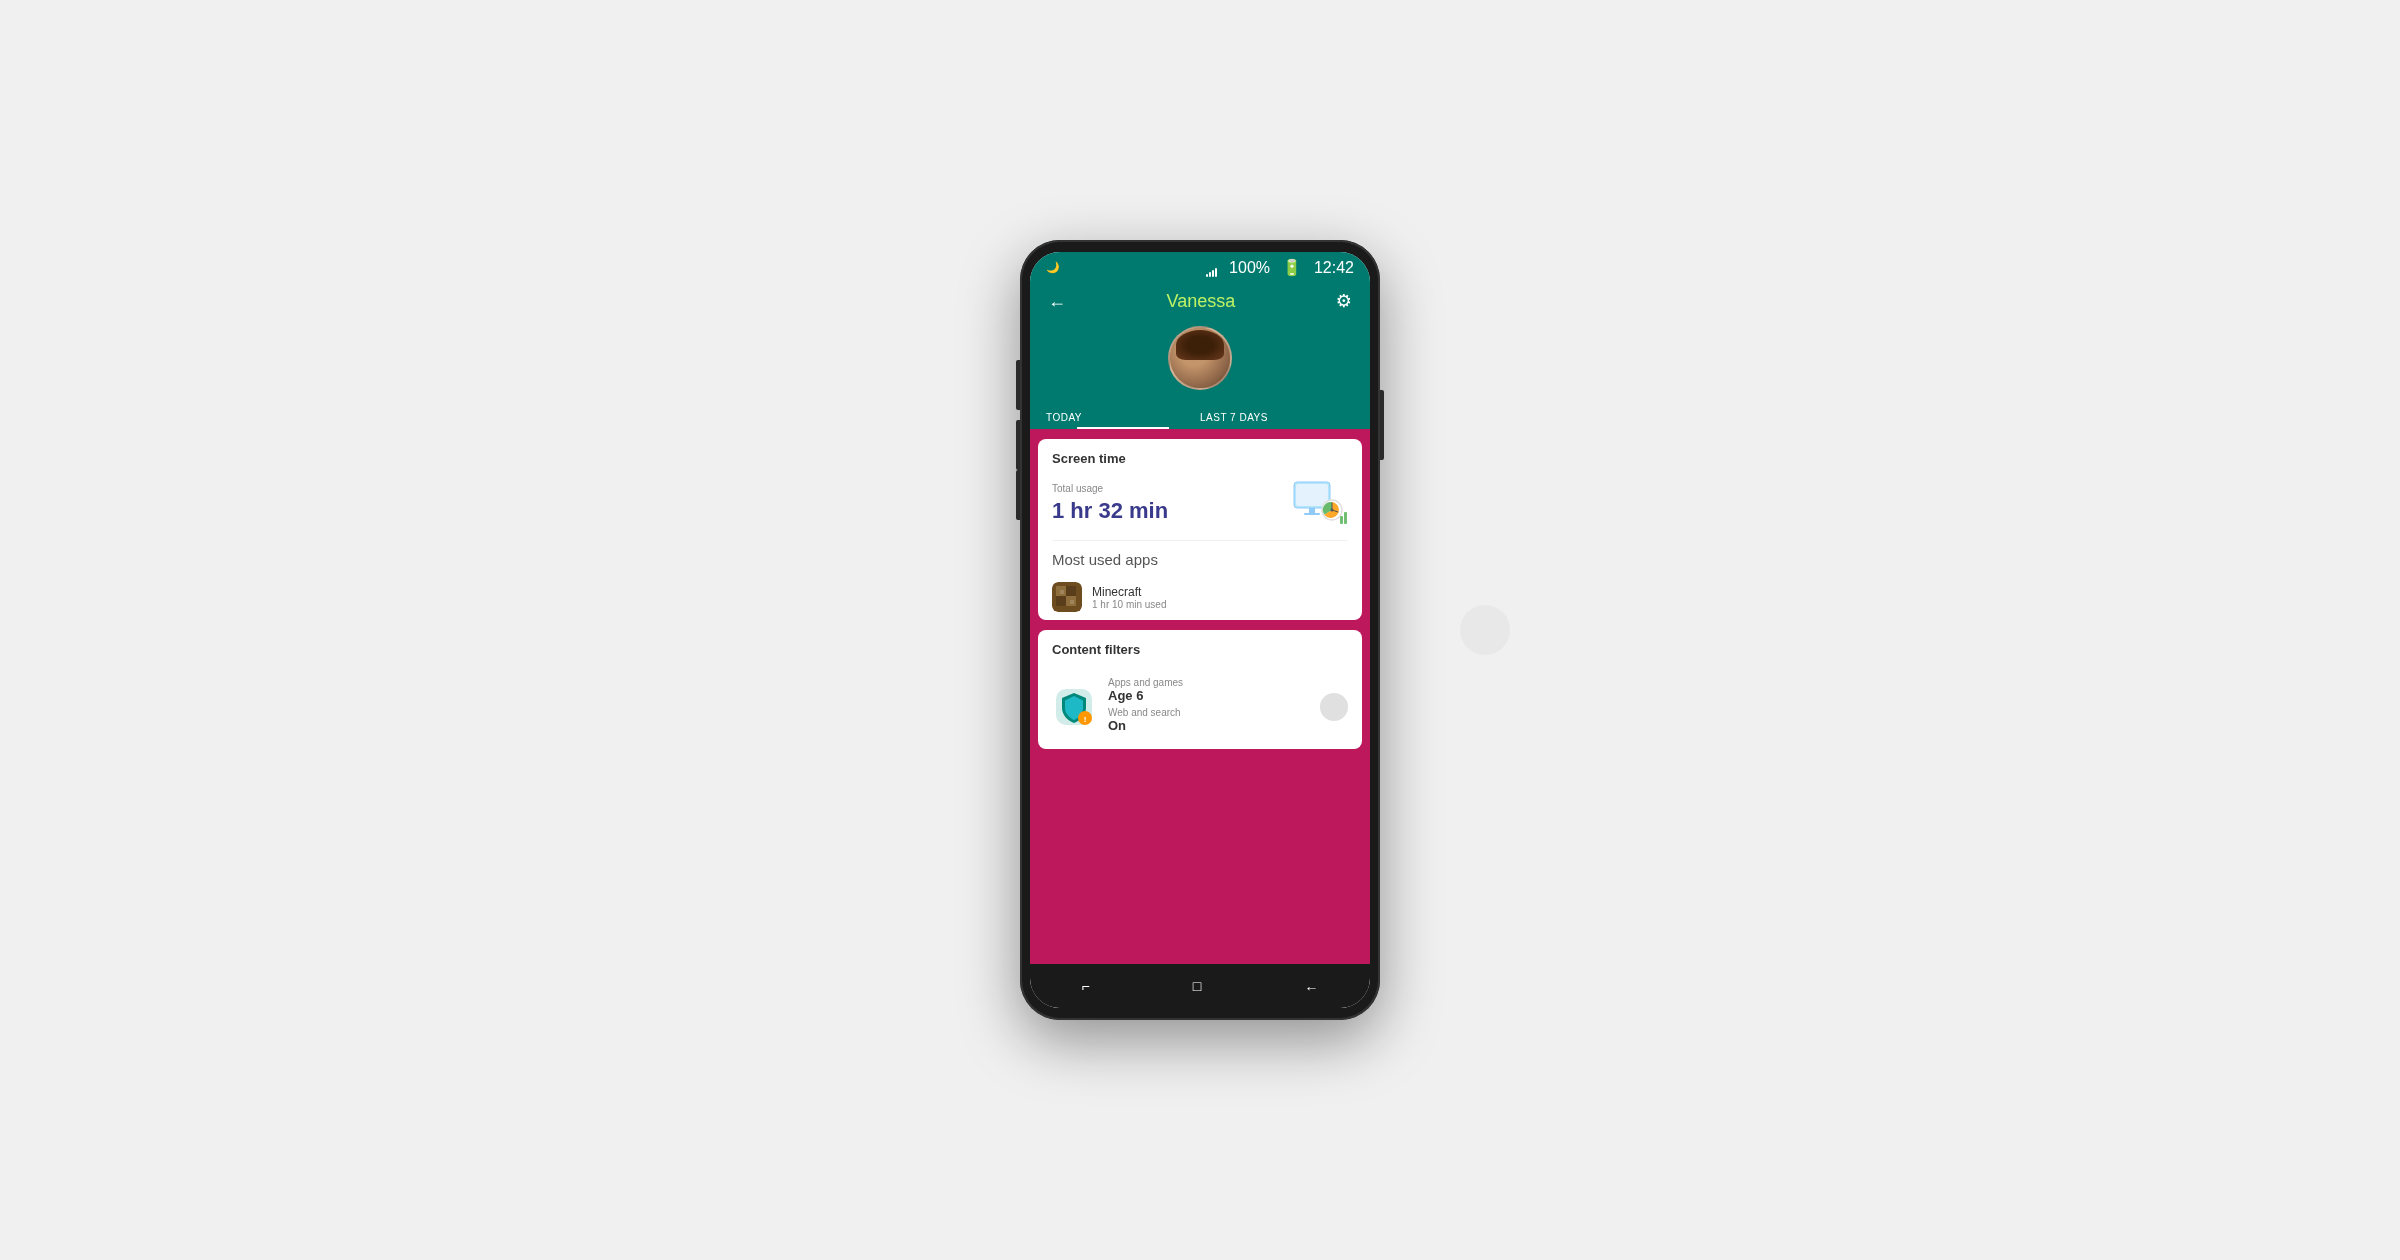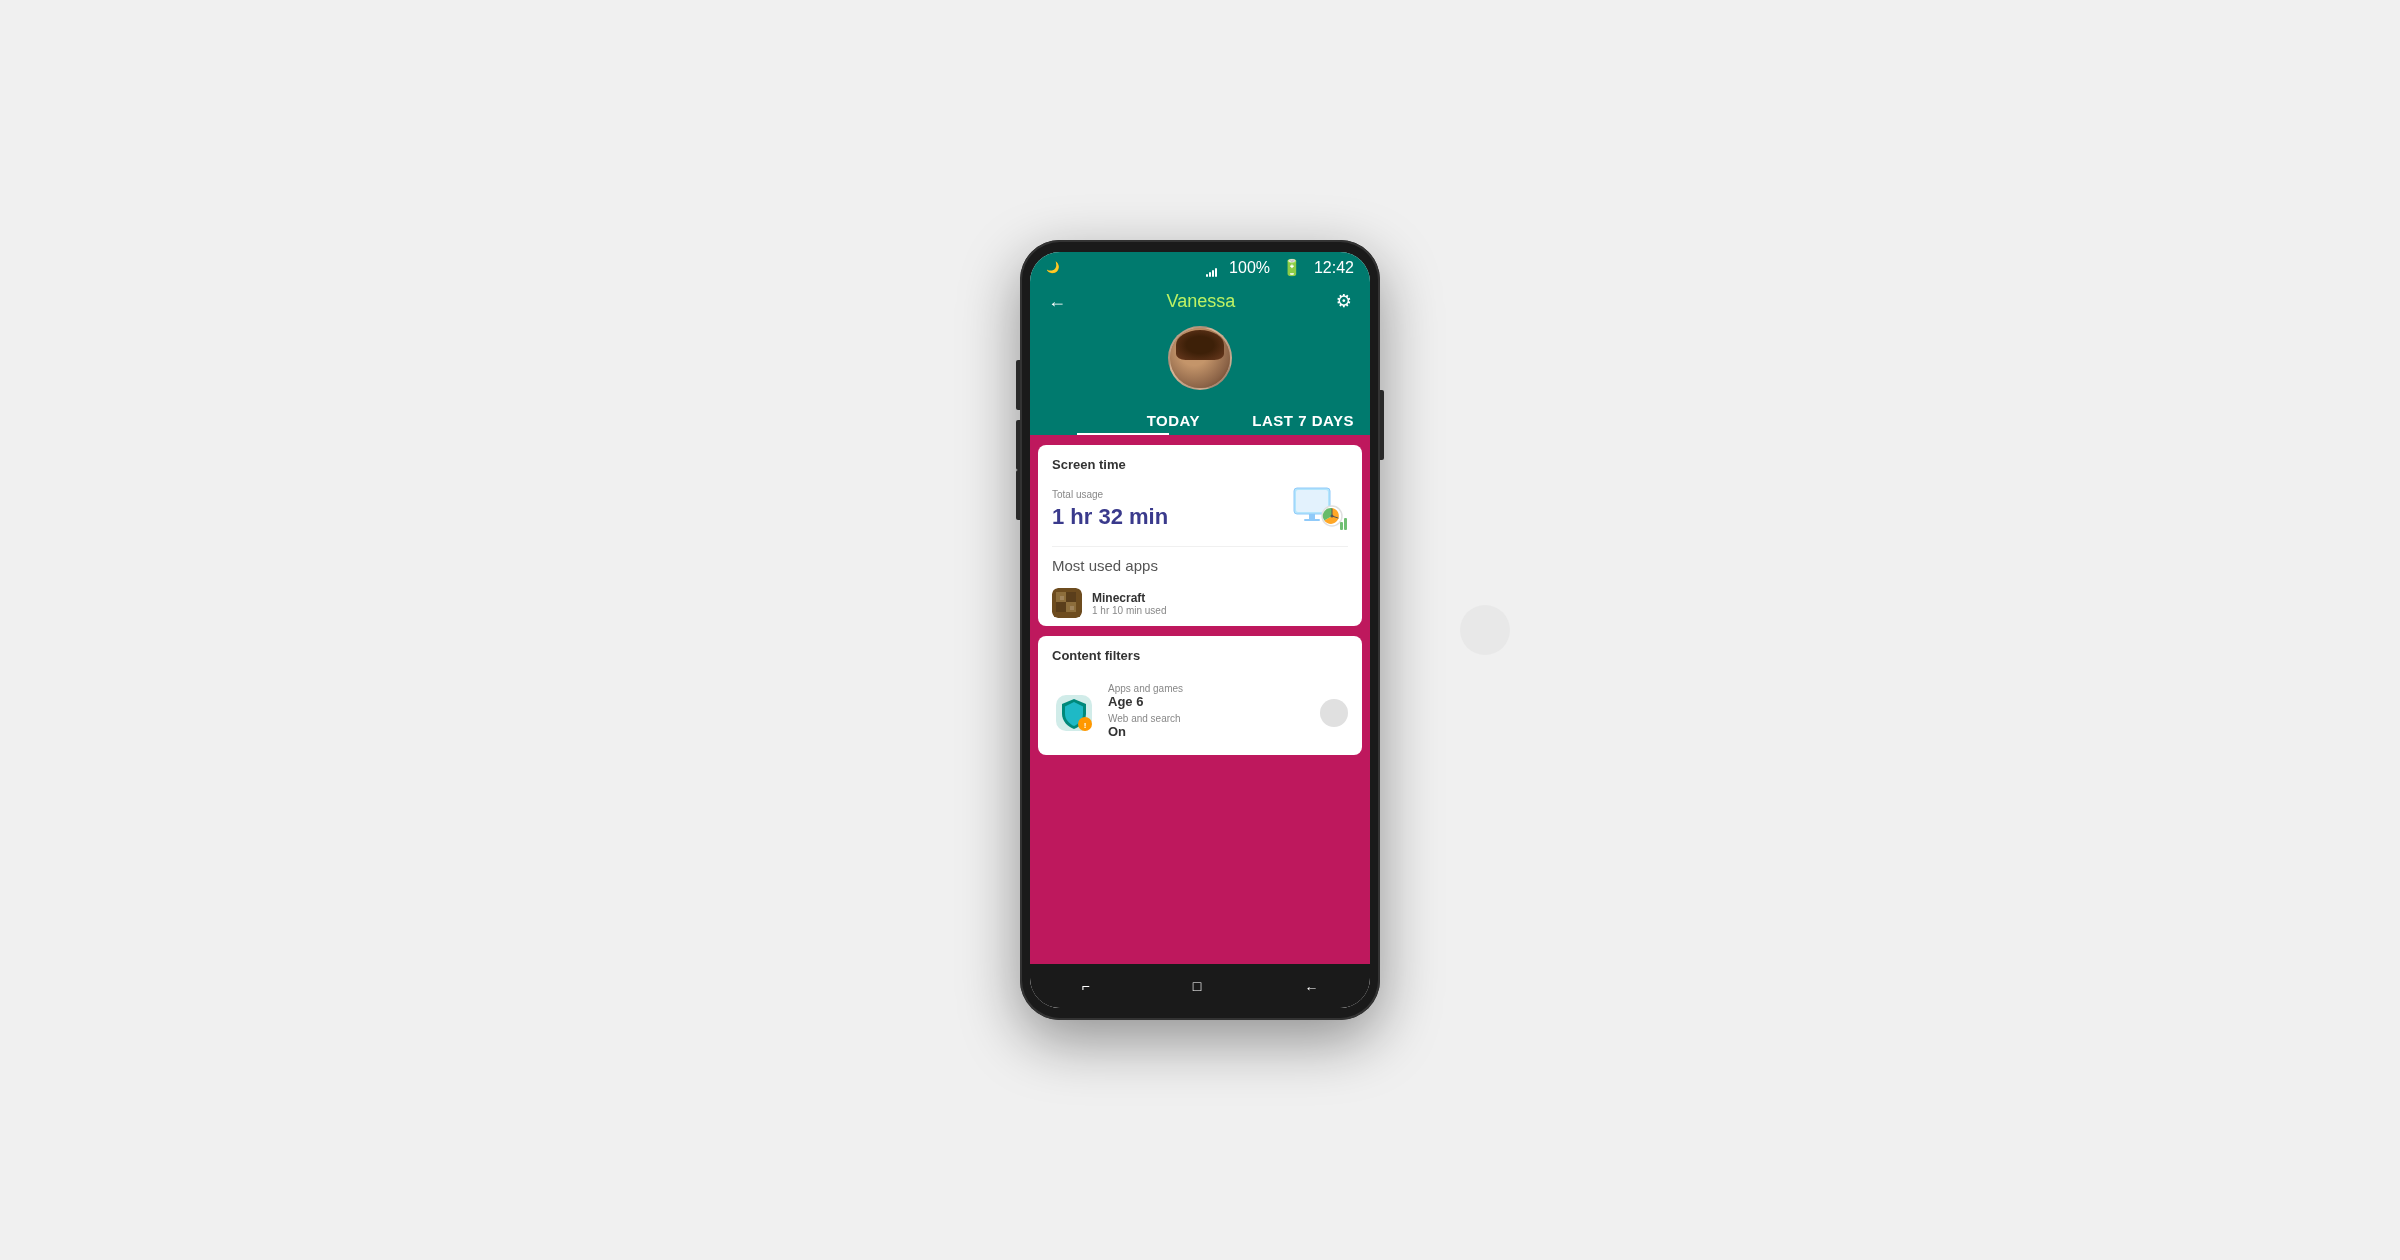--- a/index.html
+++ b/index.html
@@ -148,25 +148,25 @@
       border-radius: 50% 50% 20% 20%;
     }
 
     
     .tabs {
       display: flex;
       background: #007a6e;
     }
     .tab {
       flex: 1;
-      text-align: right;
+      text-align: left;
       padding: 8px 0 6px;
       color: white;
-      font-size: 15px;
-      font-weight: 700;
+      font-size: 10px;
+      font-weight: 400;
       letter-spacing: 0.5px;
       cursor: pointer;
       border: none;
       background: none;
       position: relative;
     }
     .tab.active::after {
       content: '';
       position: absolute;
       bottom: 0;
@@ -230,21 +230,21 @@
     }
 
     .app-item {
       display: flex;
       align-items: center;
       padding: 8px 14px;
       gap: 10px;
     }
     .app-name {
       font-size: 12px;
-      font-weight: 700;
+      font-weight: 400;
       color: #333;
     }
     .app-time {
       font-size: 10px;
       color: #888;
     }
 
     
     .filter-row {
       display: flex;

